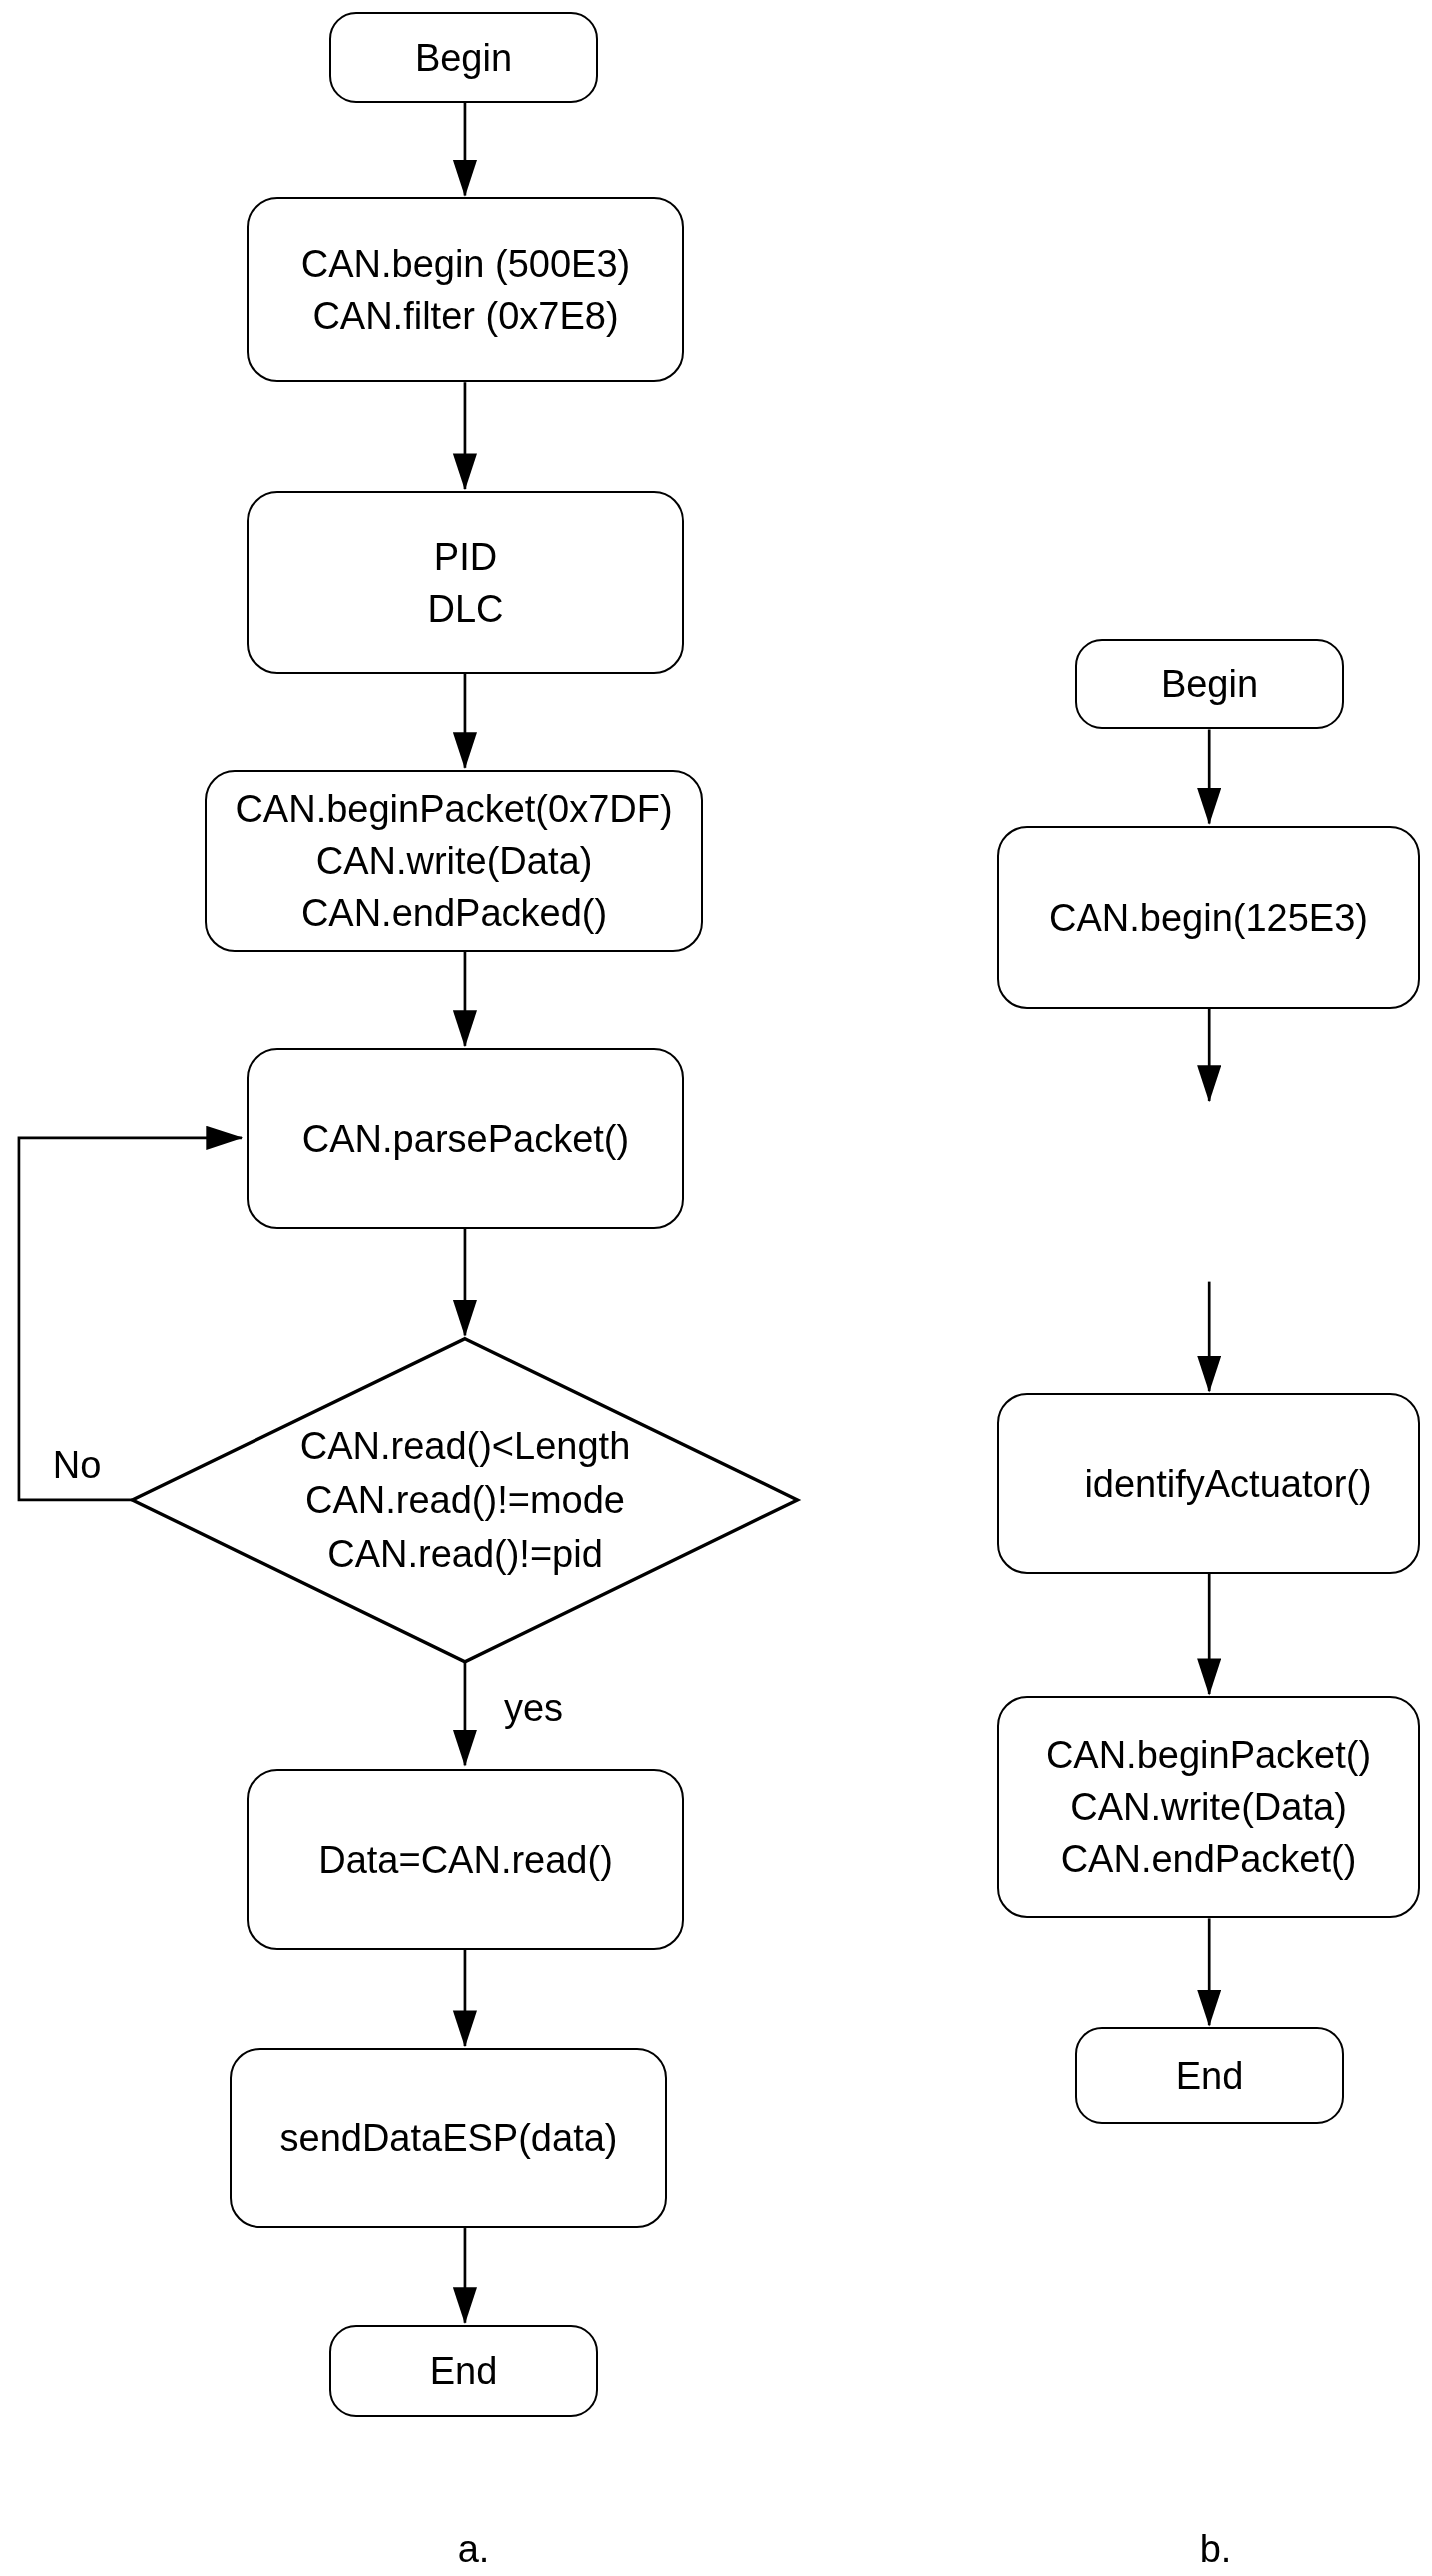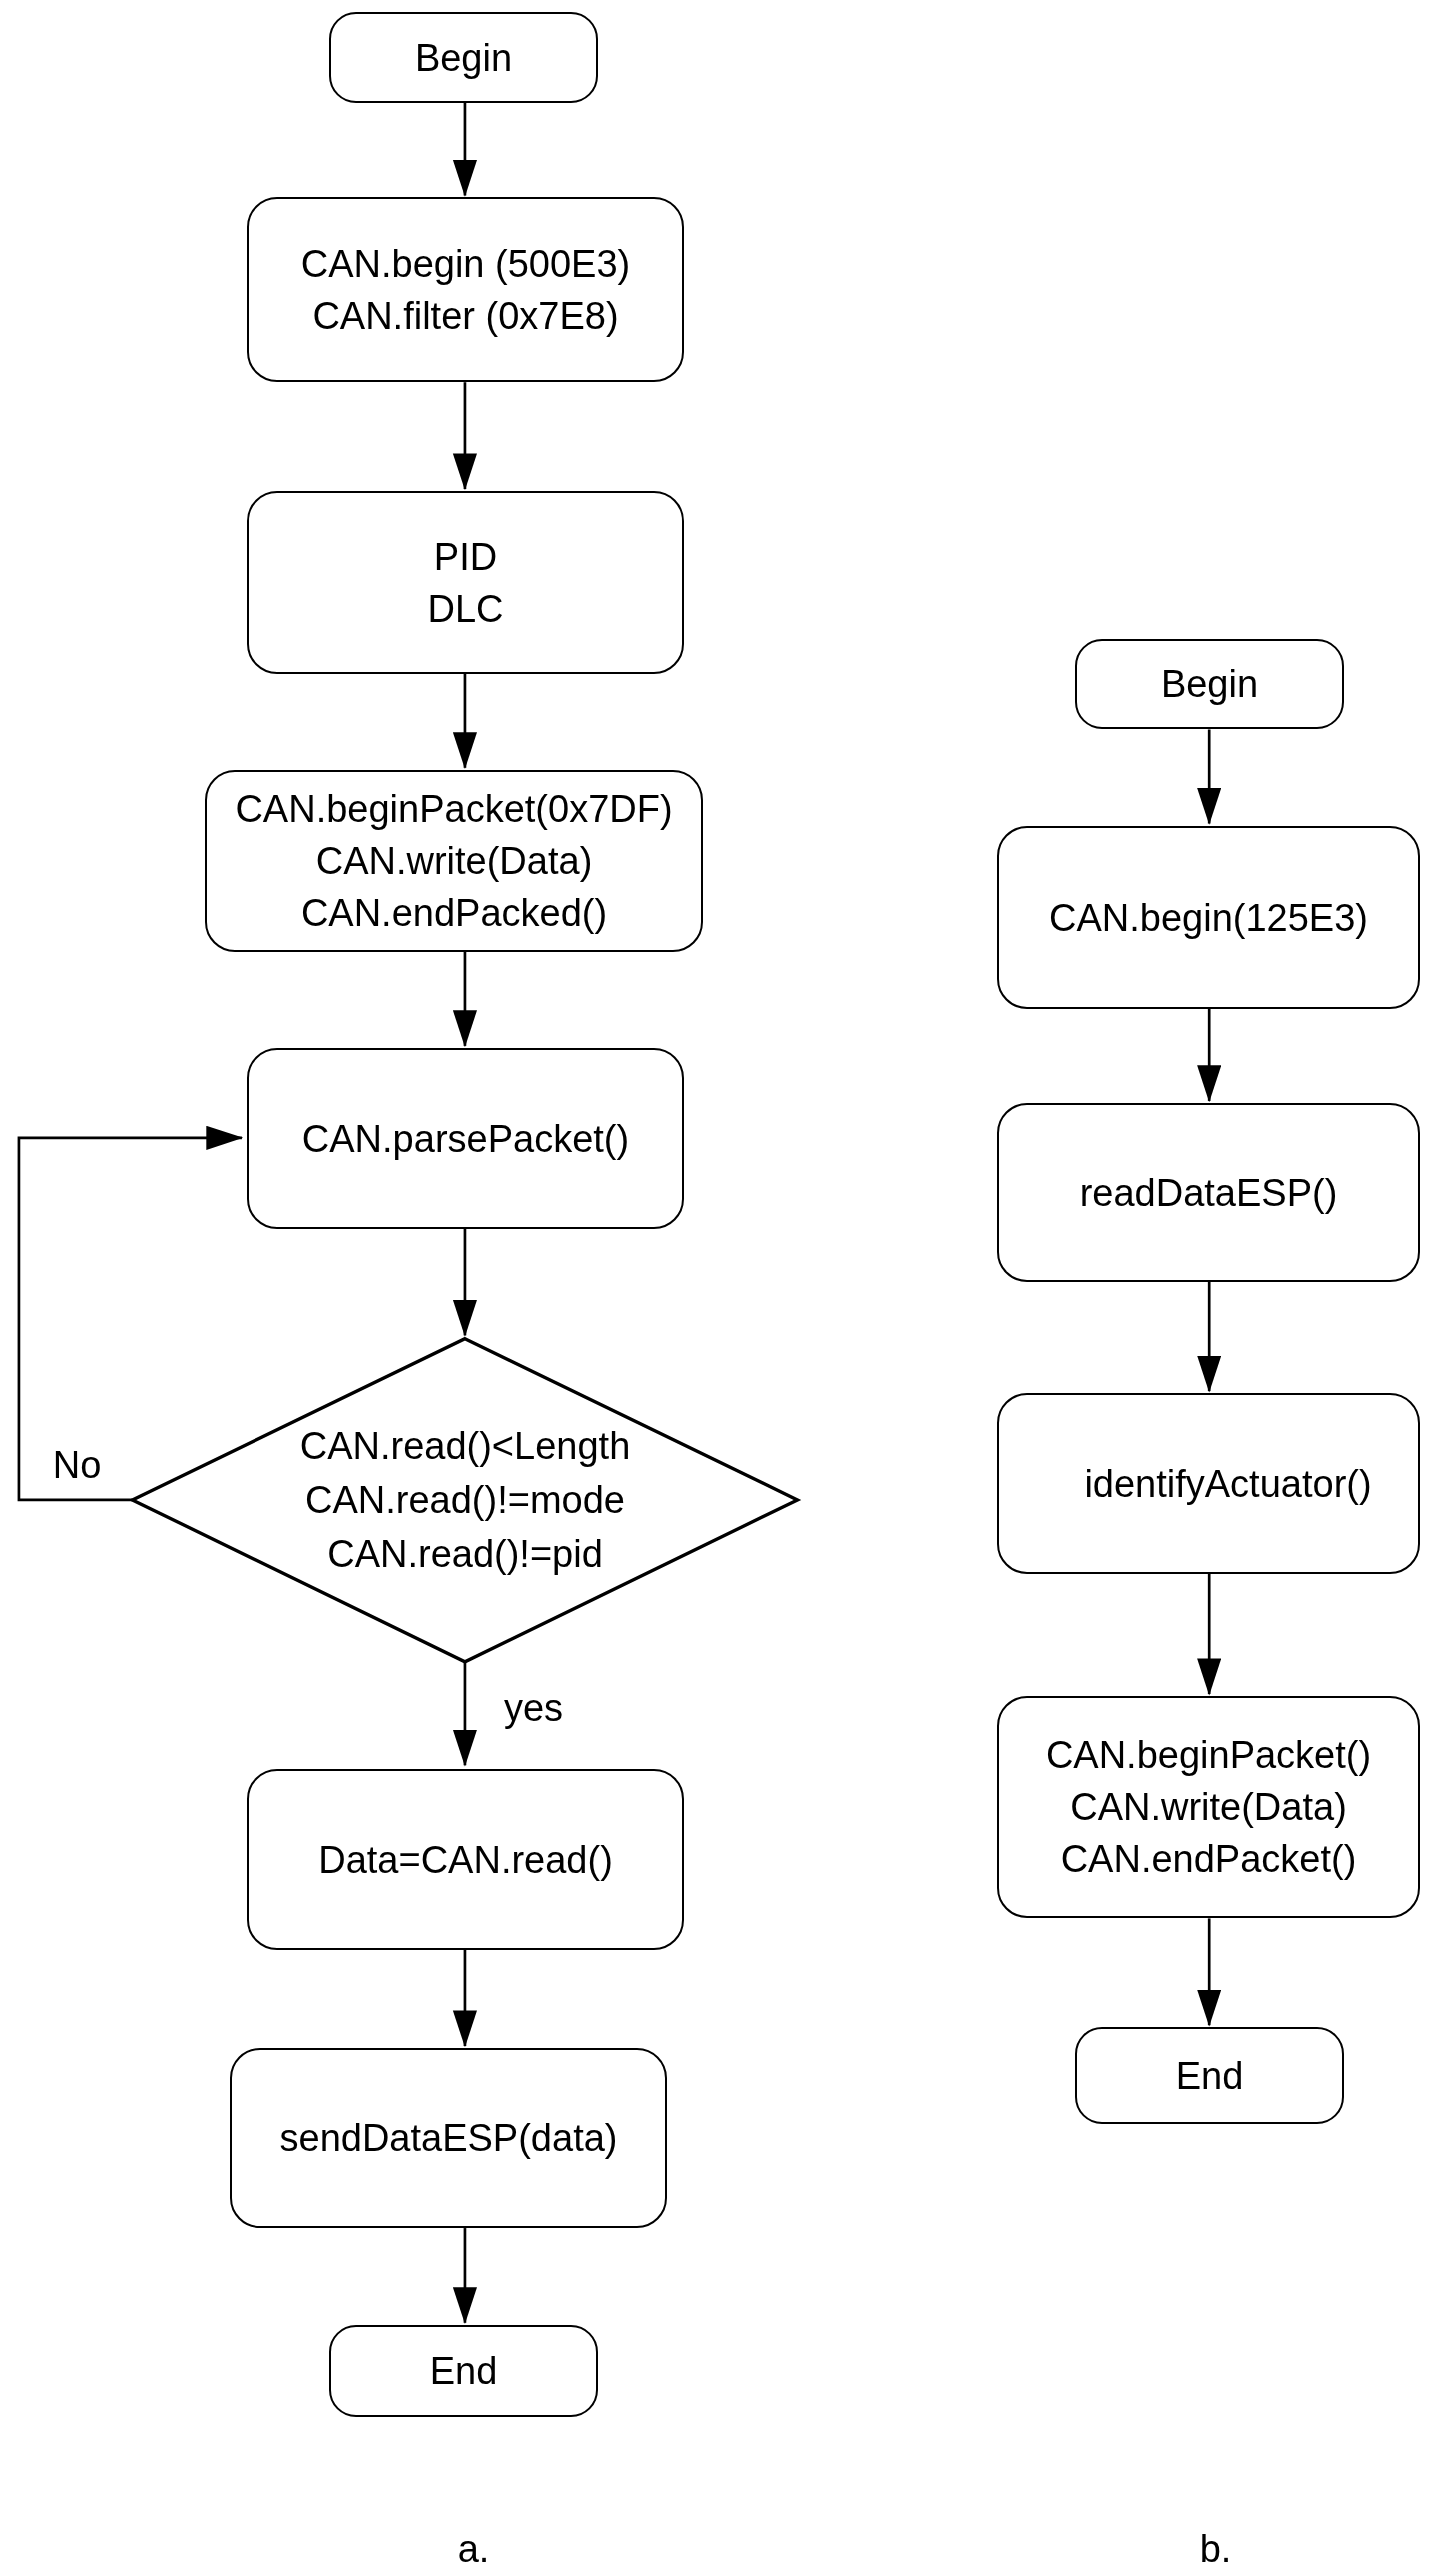--- a/index.html
+++ b/index.html
@@ -130,23 +130,20 @@
   <div class="free-label" style="left:433px; top:2528px; width:81px;">a.</div>
 
   <div class="node terminator" style="left:1075px; top:639px; width:269px; height:90px;">
     <span>Begin</span>
   </div>
 
   <div class="node process" style="left:997px; top:826px; width:423px; height:183px;">
     <span>CAN.begin(125E3)</span>
   </div>
 
-  <div class="node process" style="left:997px; top:1103px; width:423px; height:179px;">
-    <span>readDataESP()</span>
-  </div>
 
   <div class="node process" style="left:997px; top:1393px; width:423px; height:181px;padding-left:39px;">
     <span>identifyActuator()</span>
   </div>
 
   <div class="node process" style="left:997px; top:1696px; width:423px; height:222px;">
     <span>CAN.beginPacket()</span>
     <span>CAN.write(Data)</span>
     <span>CAN.endPacket()</span>
   </div>

